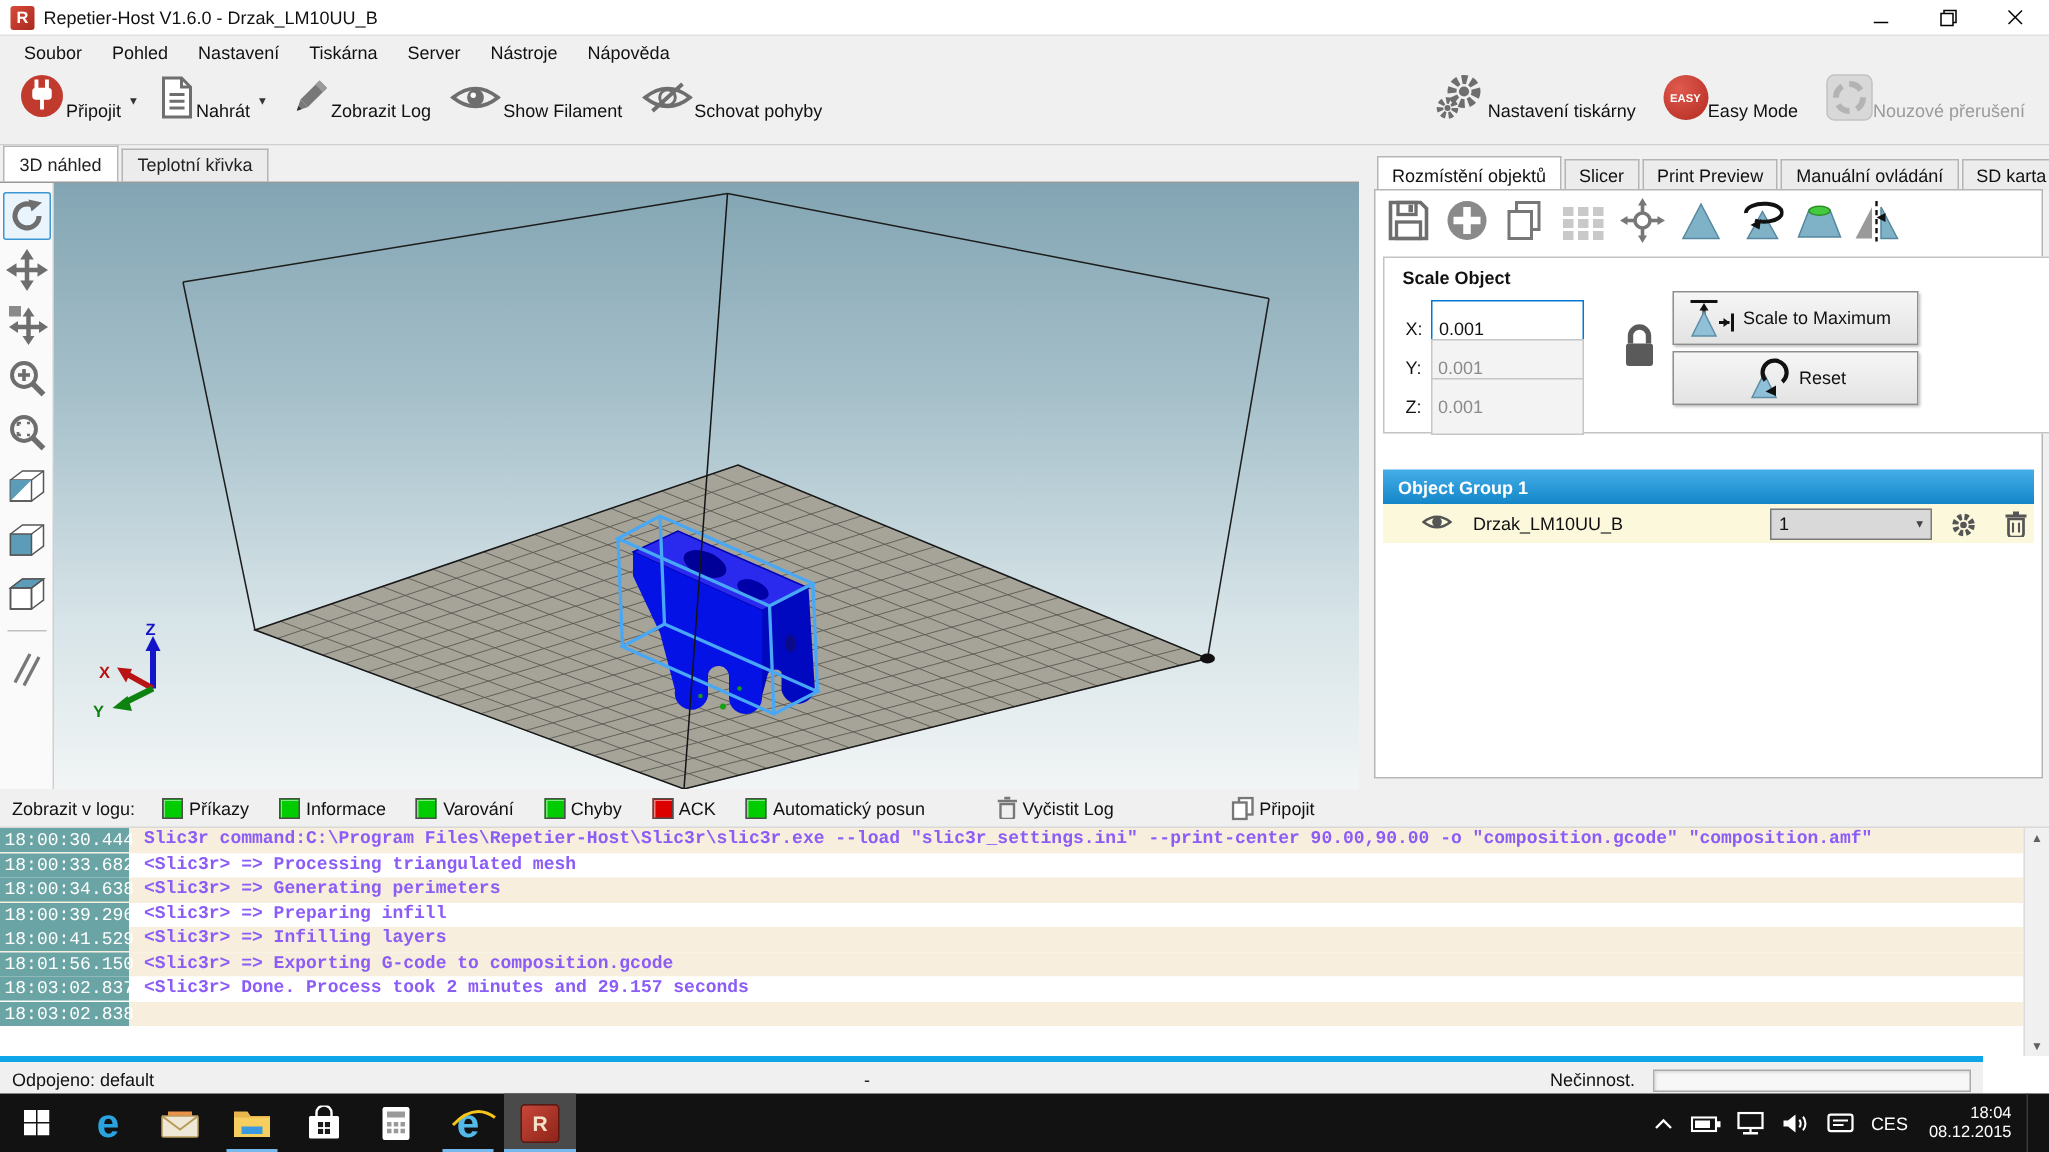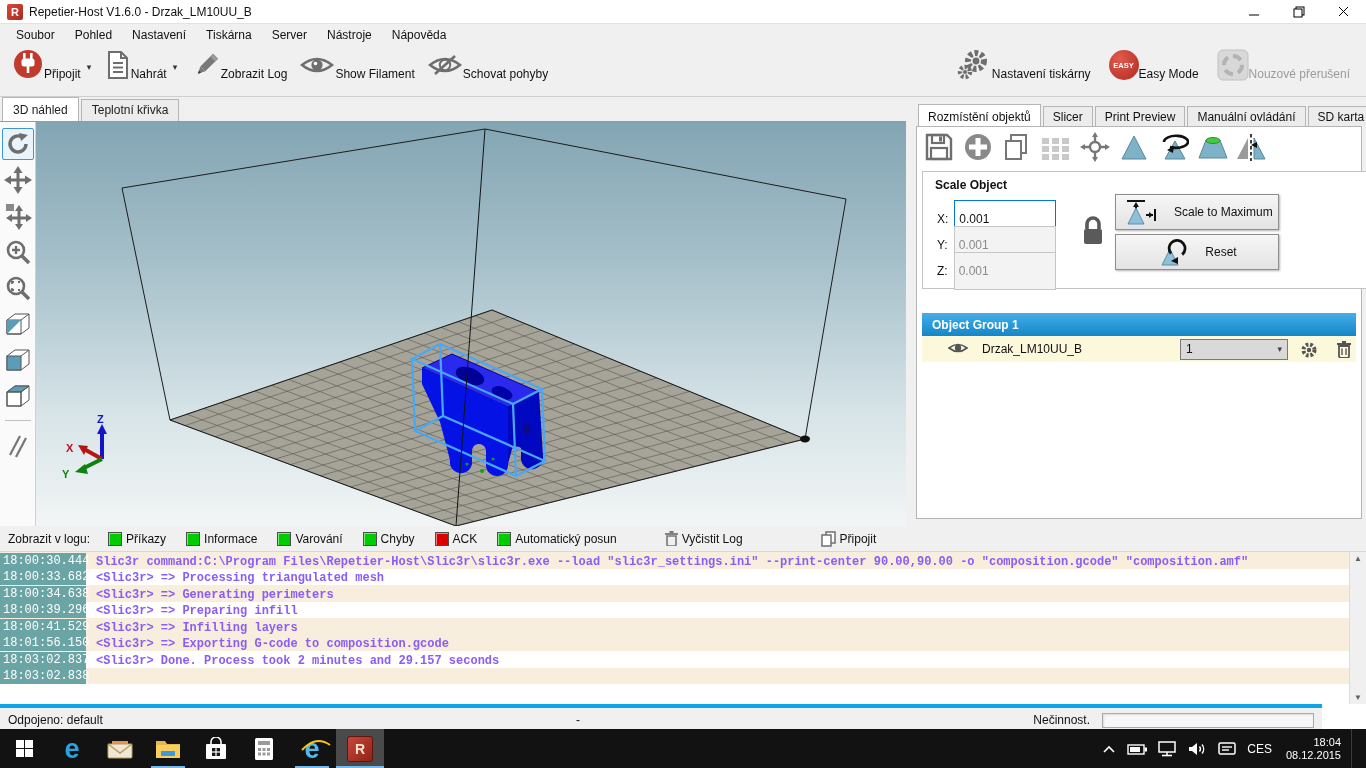--- a/index.html
+++ b/index.html
@@ -48,34 +48,34 @@
   .ricons{position:absolute;left:6px;top:4px;display:flex;gap:7px;align-items:center}
   .ricon{width:32px;height:32px;display:flex;align-items:center;justify-content:center}
 
   .scale-panel{position:absolute;left:5px;top:44px;width:508px;height:118px;border:1px solid #c3c3c3;background:#fff}
   .sp-title{position:absolute;left:12px;top:6px;font-weight:bold}
   .sp-close{position:absolute;right:6px;top:4px;width:18px;height:17px;background:linear-gradient(#e05050,#c22222);border:1px solid #8d1515;border-radius:3px;display:flex;align-items:center;justify-content:center}
   .sp-row{position:absolute;left:14px;display:flex;align-items:center;gap:6px}
   .sp-input{width:102px;height:20px;font-size:12px;padding:18px 4px;font-family:Liberation Sans, sans-serif}
   .sp-input.focus{border:1px solid #0078d7;background:#fff;color:#111;outline:none}
   .sp-input.dis{border:1px solid #c6c6c6;background:#f3f3f3;color:#8a8a8a}
-  .sp-btn{position:absolute;left:192px;width:164px;height:36px;background:linear-gradient(#f6f6f6,#e3e3e3);border:1px solid #8e8e8e;box-shadow:1px 1px 2px rgba(0,0,0,.3);display:flex;align-items:center;justify-content:flex-start;gap:16px;padding-left:8px}
+  .sp-btn{position:absolute;left:192px;width:164px;height:36px;background:linear-gradient(#f6f6f6,#e3e3e3);border:1px solid #8e8e8e;box-shadow:1px 1px 2px rgba(0,0,0,.3);display:flex;align-items:center;justify-content:flex-start;gap:4px;padding-left:8px}
 
   .grp-bar{position:absolute;left:5px;top:186px;width:434px;height:23px;background:linear-gradient(#45aee9,#1486c8);color:#fff;font-weight:bold;display:flex;align-items:center;padding-left:10px}
   .obj-row{position:absolute;left:5px;top:209px;width:434px;height:26px;background:#fbf8dc;display:flex;align-items:center}
   .combo{position:absolute;left:258px;width:108px;height:21px;background:#d9d9d9;border:1px solid #7a7a7a;display:flex;align-items:center;padding:0 5px;justify-content:space-between}
 
   
   .log-section{left:0;top:526px;width:1366px;height:178px;background:#fff}
   .log-filterbar{height:26px;background:#f0f0f0;border-bottom:1px solid #d8d8d8;display:flex;align-items:center;padding-left:8px;gap:18px}
   .logfilter{display:flex;align-items:center;gap:4px}
   .logfilter .sq{width:14px;height:14px;border:1px solid #4d4d4d;box-shadow:inset 1px 1px 0 rgba(255,255,255,.5)}
   .log-action{display:flex;align-items:center;gap:4px;color:#111}
   .log-rows{position:absolute;left:0;top:26px;width:1349px;height:152px;background:#fff;font-family:"Liberation Mono","DejaVu Sans Mono",monospace;font-size:12px;overflow:hidden}
-  .log-row{display:flex;height:16.5px;align-items:flex-end;background:#fff;white-space:nowrap}
+  .log-row{display:flex;height:16.5px;align-items:flex-start;background:#fff;white-space:nowrap}
   .log-row.cream{background:#f7eedd}
   .log-row .lt{display:inline-block;width:86px;background:#6ba4a4;color:#fff;height:16px;line-height:16px;padding-left:3px;flex:none}
   .log-row .lm{color:#8b5cf6;font-weight:bold;padding-left:10px}
   .log-scroll{position:absolute;right:0;top:26px;width:17px;height:152px;background:#f0f0f0;border-left:1px solid #dcdcdc;display:flex;flex-direction:column;justify-content:space-between;align-items:center;font-size:8px;color:#606060;padding:2px 0}
 
   
   .statusbar{left:0;top:704px;width:1322px;height:25px;background:#f0f0f0;border-top:4px solid #0ea5e9}
   .progress{position:absolute;right:8px;top:5px;width:212px;height:15px;border:1px solid #aaa;background:#f7f7f7;box-shadow:inset 1px 1px 2px rgba(0,0,0,.12)}
 
   

